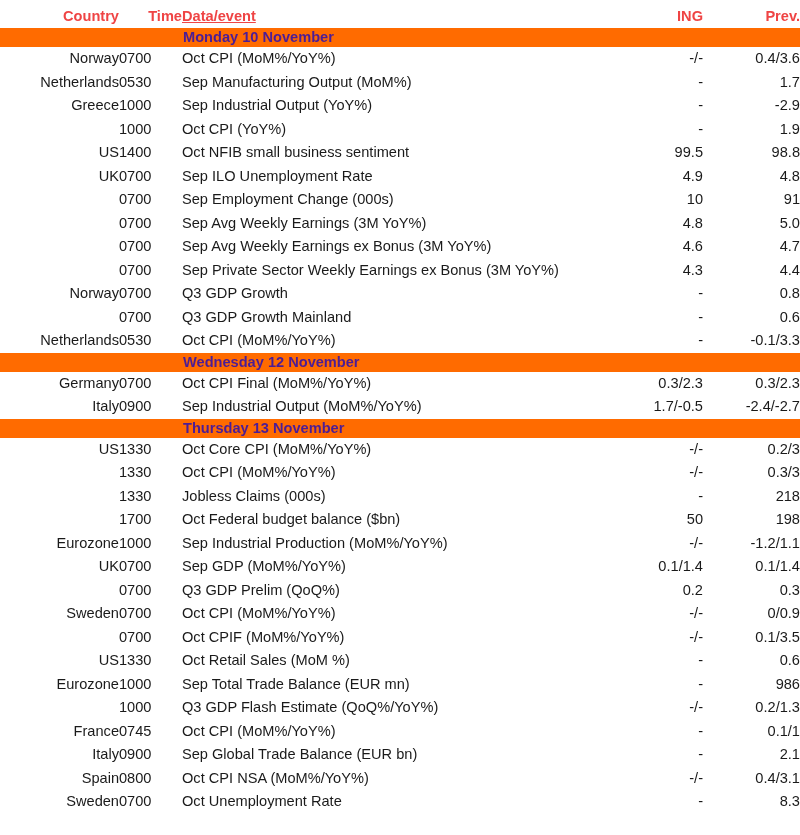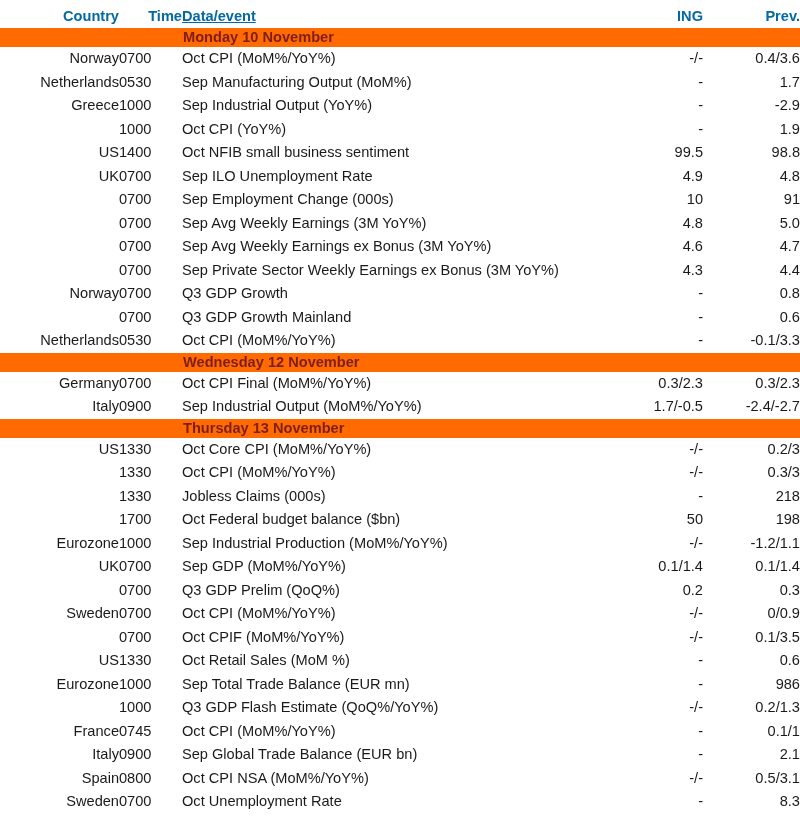--- a/index.html
+++ b/index.html
@@ -26,31 +26,31 @@
   #calendar col.c-event   { width: 426px; }
   #calendar col.c-ing     { width: 95px; }
   #calendar col.c-prev    { width: 97px; }
 
   #calendar thead th {
     font-weight: bold;
     font-size: 14.6px;
     padding: 2px 0 4px 0;
     height: 22px;
     vertical-align: bottom;
-    color: #0369a1;
+    color: #ef4444;
   }
   th.h-country { text-align: right; padding-right: 4px; }
   th.h-time    { text-align: right; padding-right: 4px; }
   th.h-event   { text-align: left;  padding-left: 0px; text-decoration: underline; }
   th.h-ing     { text-align: right; padding-right: 5px; }
   th.h-prev    { text-align: right; padding-right: 5px; }
 
   tr.day-row td {
     background: #FF6B00;
-    color: #7f1d1d;
+    color: #4c1d95;
     font-weight: bold;
     height: 19px;
     padding: 0;
     line-height: 19px;
     font-size: 14.6px;
   }
   tr.day-row td.day-label-cell {
     text-align: left;
     padding-left: 1px;
   }
@@ -302,21 +302,21 @@
         <td class="time">0900</td>
         <td class="event">Sep Global Trade Balance (EUR bn)</td>
         <td class="ing">-</td>
         <td class="prev">2.1</td>
       </tr>
       <tr class="data-row">
         <td class="country">Spain</td>
         <td class="time">0800</td>
         <td class="event">Oct CPI NSA (MoM%/YoY%)</td>
         <td class="ing">-/-</td>
-        <td class="prev">0.5/3.1</td>
+        <td class="prev">0.4/3.1</td>
       </tr>
       <tr class="data-row">
         <td class="country">Sweden</td>
         <td class="time">0700</td>
         <td class="event">Oct Unemployment Rate</td>
         <td class="ing">-</td>
         <td class="prev">8.3</td>
       </tr>
     </tbody>
 </table>

